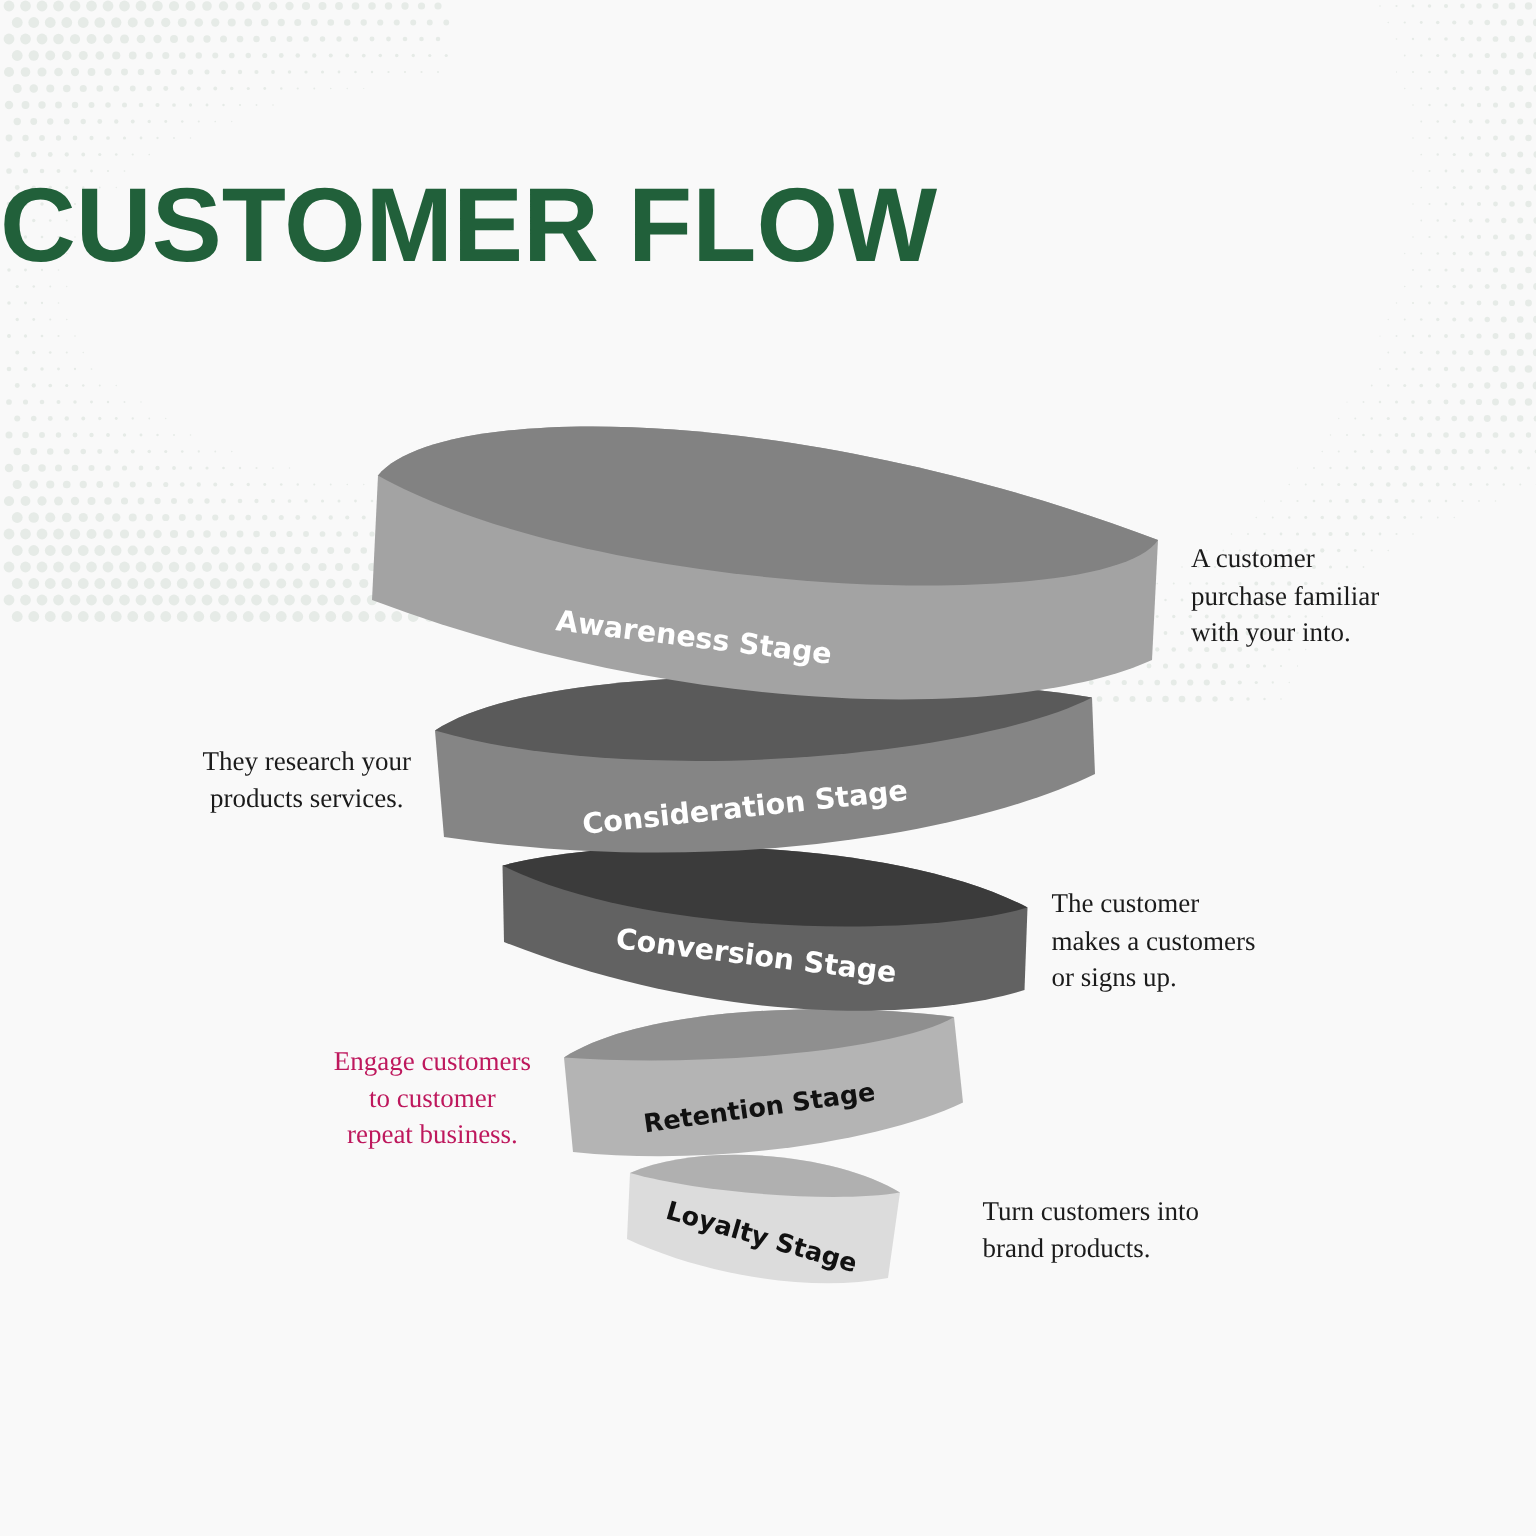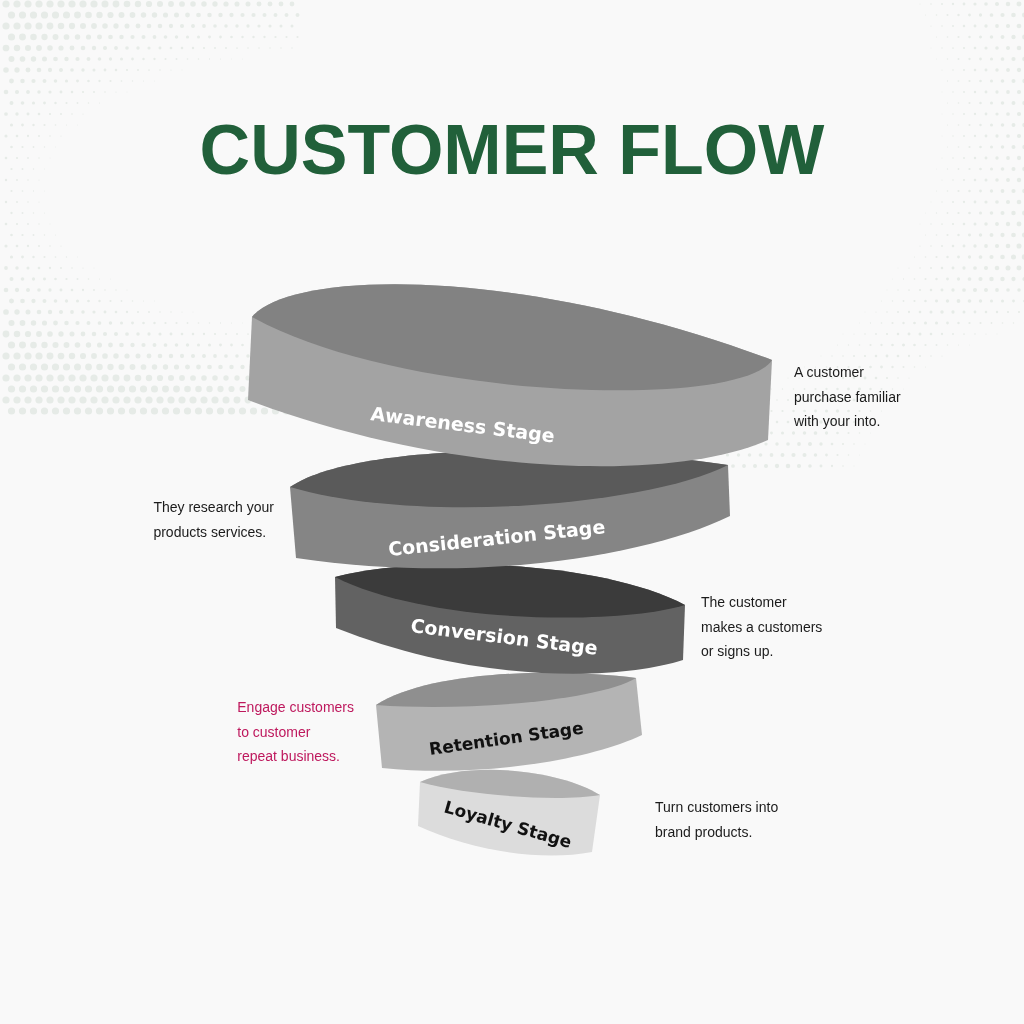--- a/index.html
+++ b/index.html
@@ -5,34 +5,33 @@
   html, body { margin: 0; padding: 0; }
   body {
     width: 1024px; height: 1024px; overflow: hidden;
     background: #f9f9f9;
     position: relative;
     font-family: "DejaVu Sans", sans-serif;
   }
   #bg { position: absolute; left: 0; top: 0; width: 1024px; height: 1024px; }
   .title {
     position: absolute; left: 0; top: 110px; width: 1024px;
-    text-align: center;
     font-family: "Liberation Sans", sans-serif;
     font-weight: 700; font-size: 70px; letter-spacing: 0px;
     color: #21603a;
   }
   #funnel { position: absolute; left: 0; top: 0; width: 1024px; height: 1024px; }
   .desc {
     position: absolute;
-    font-family: Liberation Sans, sans-serif;
-    font-size: 14px; line-height: 24.5px;
+    font-family: Liberation Serif, serif;
+    font-size: 18px; line-height: 24.5px;
     color: #1b1b1b;
   }
   .desc span { display: block; white-space: nowrap; }
-  .desc.left { text-align: left; }
+  .desc.left { text-align: center; }
   .stage-label {
     font-family: "DejaVu Sans", sans-serif; font-weight: 700;
   }
 </style>
 </head>
 <body style="background: rgb(249, 249, 249);">
 
 <svg id="bg" viewBox="0 0 1024 1024">
     <circle cx="6" cy="4" r="3.6" fill="#e6ebe7"></circle>
     <circle cx="17" cy="4" r="3.6" fill="#e6ebe7"></circle>

